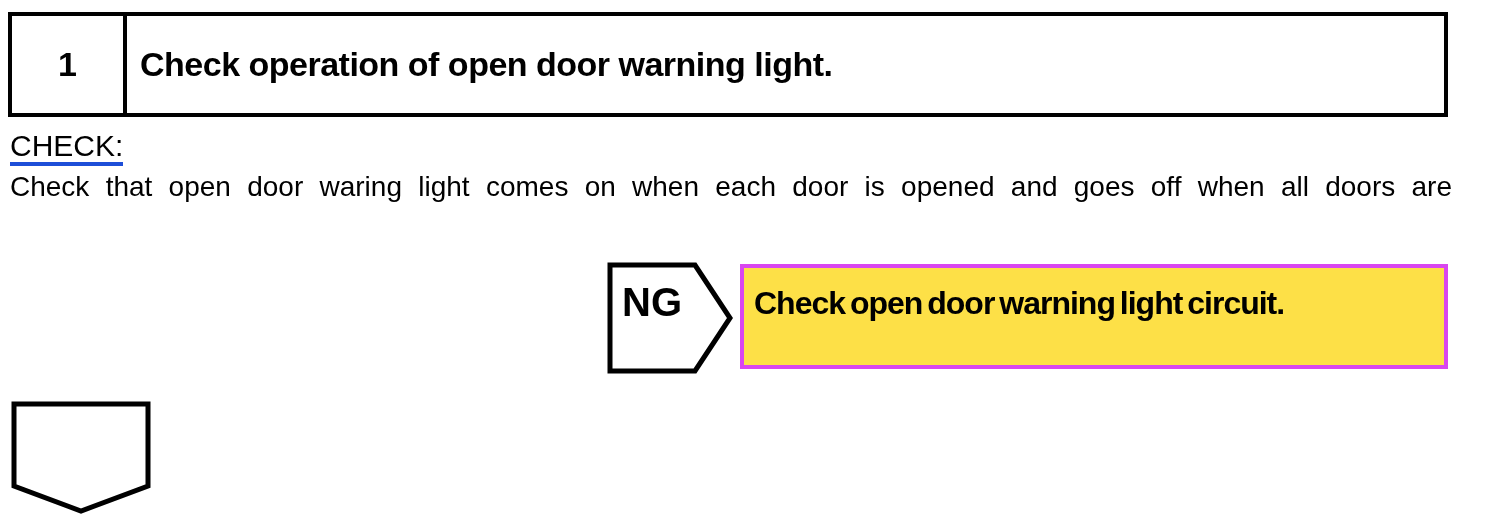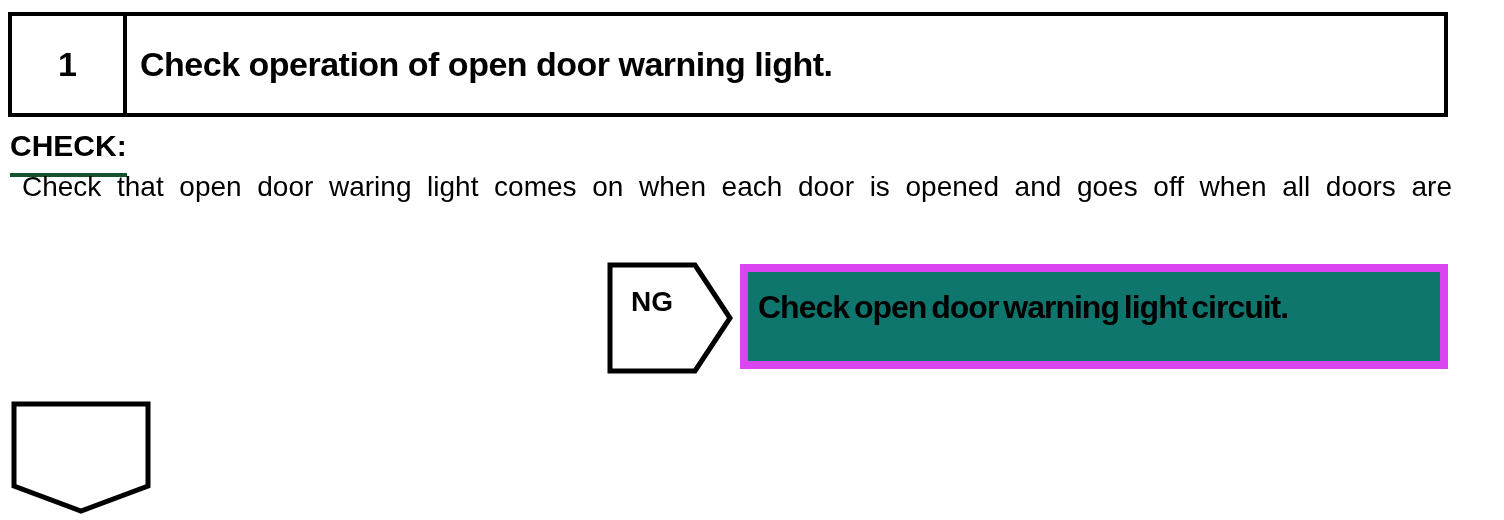--- a/index.html
+++ b/index.html
@@ -36,62 +36,61 @@
     font-size: 34px; font-weight: bold;
     letter-spacing: -0.5px;
     text-align: right;
   }
 
   
   .check-heading {
     position: absolute;
     left: 10px; top: 131px;
     display: inline-block;
-    font-size: 30px; font-weight: bold;
+    font-size: 30px; font-weight: normal;
     line-height: 30px;
-    border-bottom: 4px solid #14532d;
-    padding-bottom: 12px;
+    border-bottom: 4px solid #1d4ed8;
+    padding-bottom: 1px;
   }
 
   
   .check-body {
     position: absolute;
     left: 10px; top: 167px;
     width: 1442px;
     font-size: 28px;
     line-height: 40px;
   }
   .check-body .justify {
     text-align: justify;
     text-align-last: justify;
-    margin-left: 12px;
   }
 
   
   .connector { position: absolute; }
   .connector svg { display: block; }
   .conn-label {
     position: absolute;
     text-align: center;
-    font-size: 28px; font-weight: bold;
+    font-size: 40px; font-weight: bold;
     line-height: 36px;
   }
   .ng-connector { left: 606px; top: 261px; width: 128px; height: 114px; }
   .ng-connector .conn-label { left: 0; top: 23px; width: 92px; }
   .ok-connector { left: 10px; top: 400px; width: 142px; height: 114px; }
   .ok-connector .conn-label { left: 0; top: 26px; width: 140px; }
 
   
   .ng-box {
     position: absolute;
     left: 740px; top: 264px;
     width: 708px; height: 105px;
-    border: 8px solid #d946ef;
+    border: 4px solid #d946ef;
     box-sizing: border-box;
-    background: #0f766e;
+    background: #fde047;
   }
   .ng-box-text {
     padding: 17px 12px 0 10px;
     font-size: 32px; font-weight: bold;
     line-height: 36px;
     letter-spacing: -1px;
     word-spacing: -3px;
   }
 </style>
 </head>

